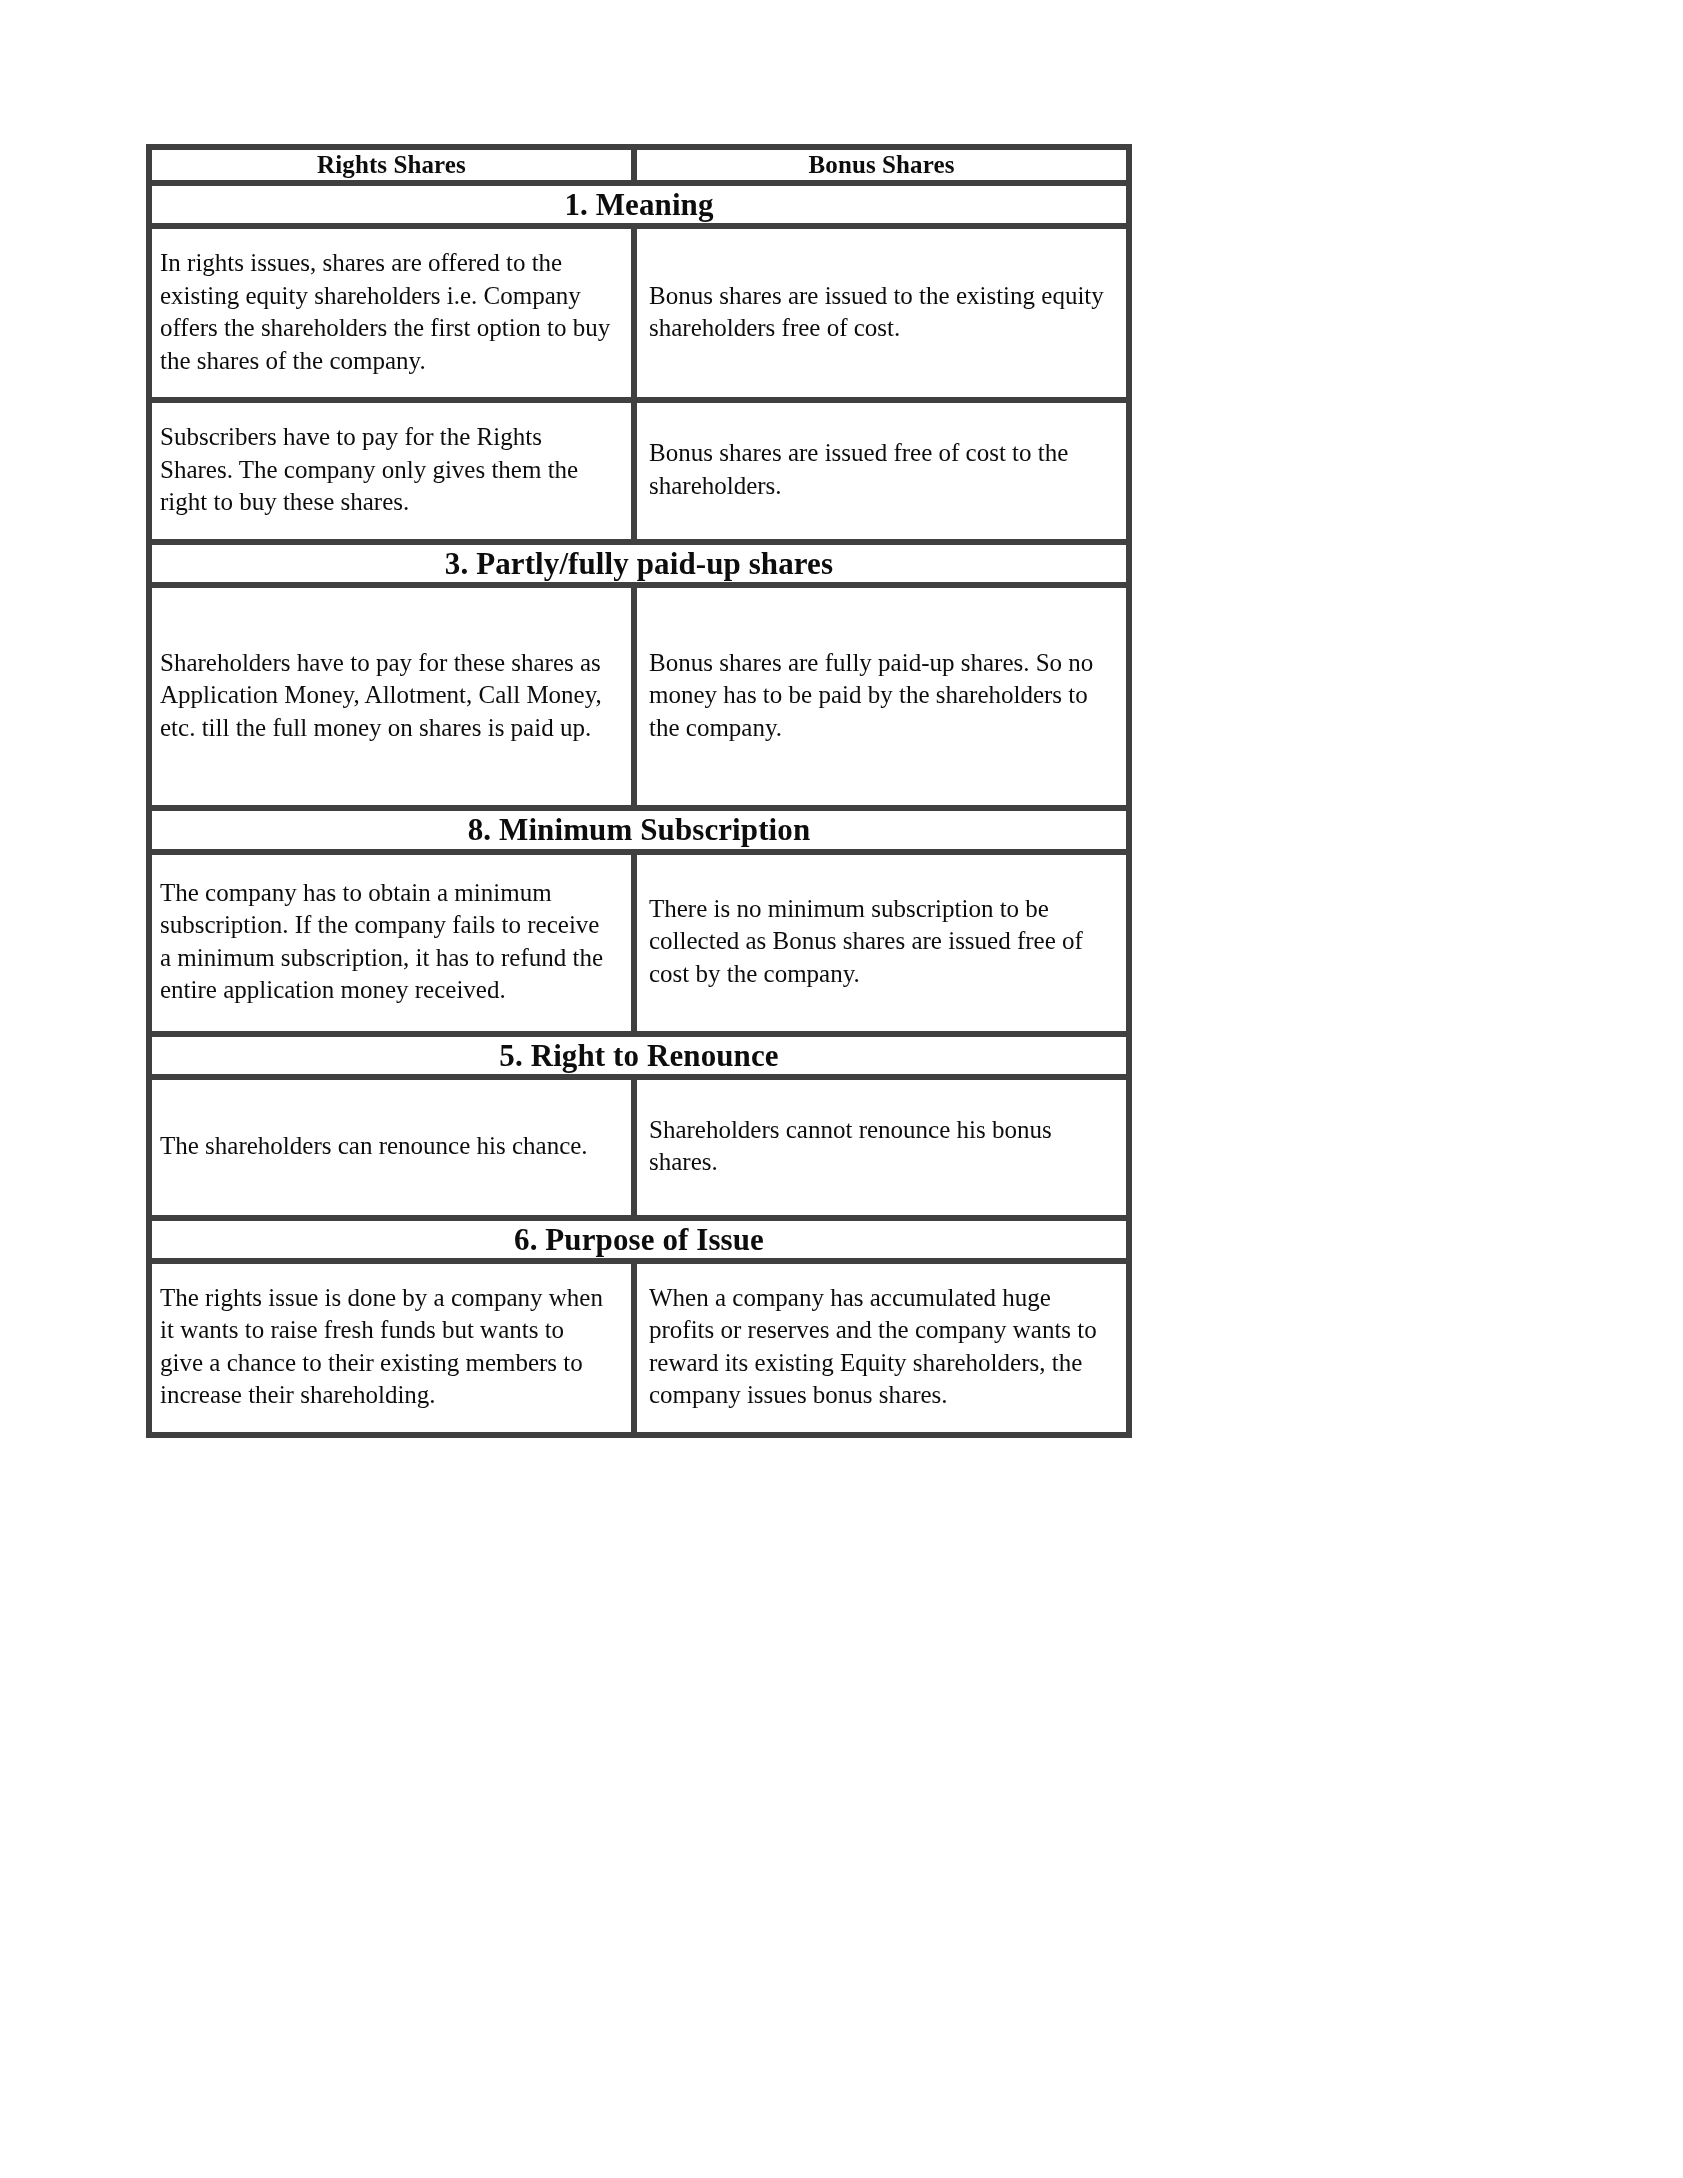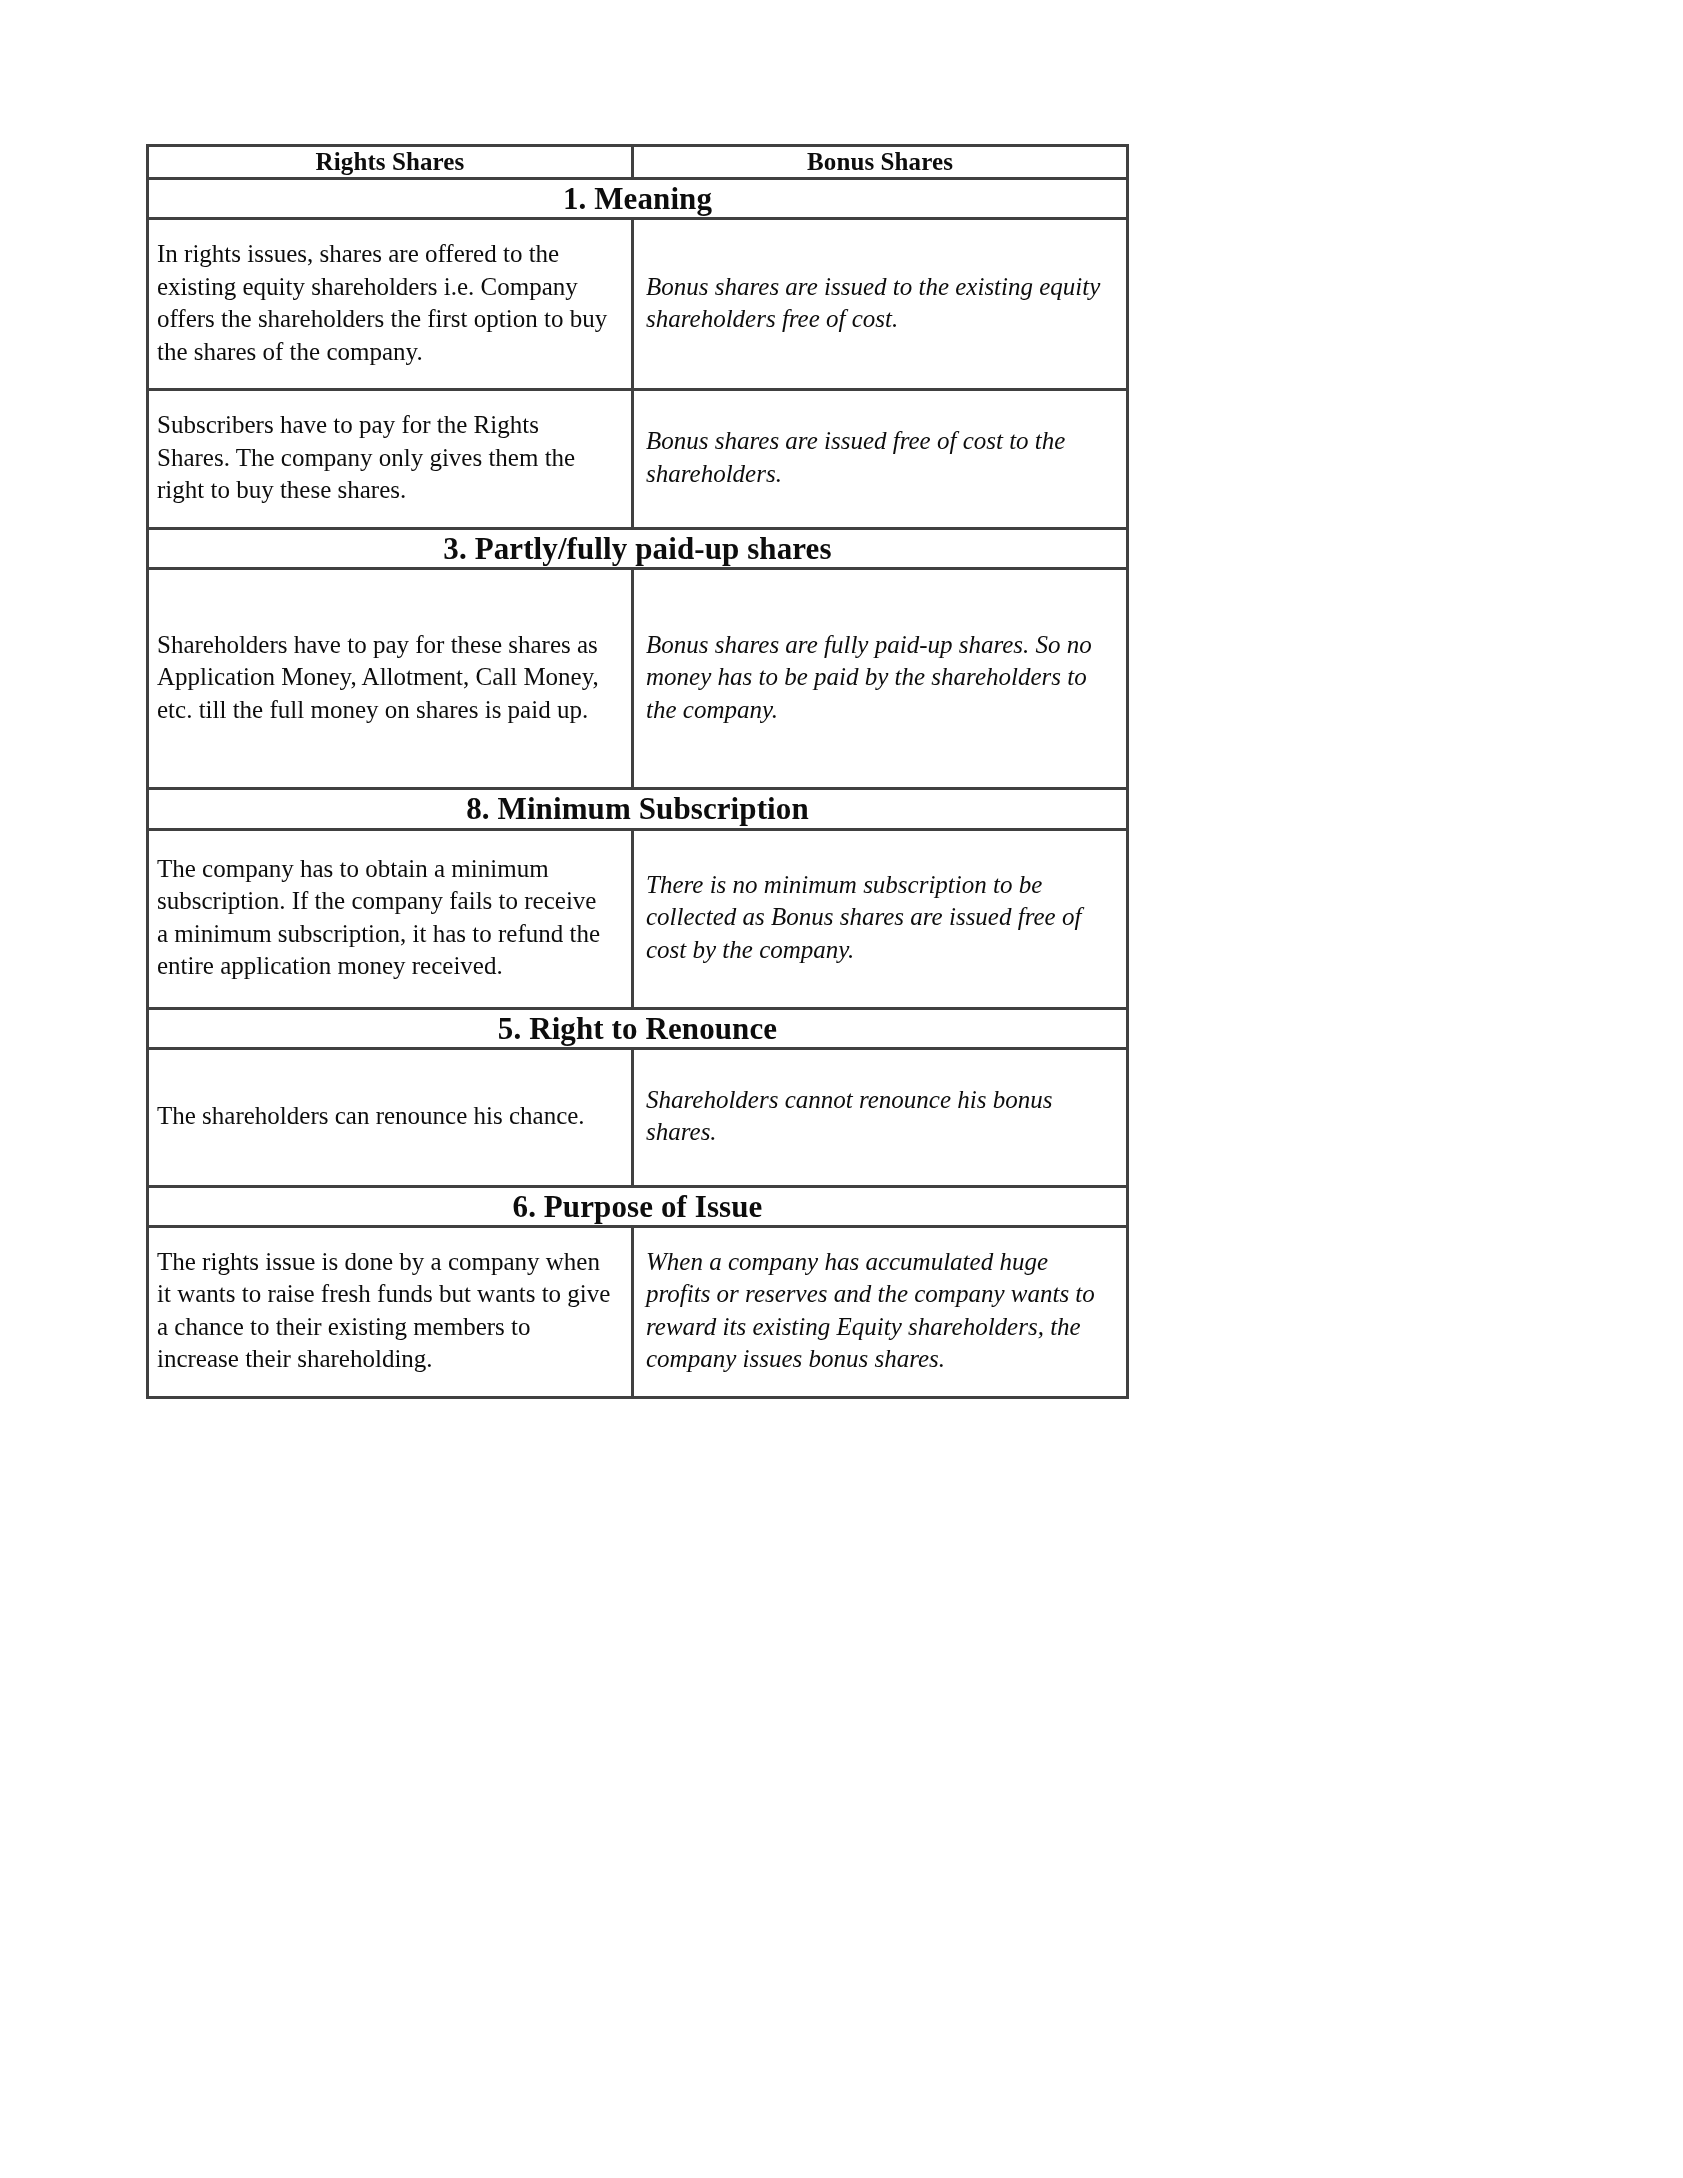--- a/index.html
+++ b/index.html
@@ -32,21 +32,21 @@
     width: 980px;
     border-collapse: collapse;
     table-layout: fixed;
     background: #ffffff;
   }
 
   .doc-table col.c-left  { width: 485px; }
   .doc-table col.c-right { width: 495px; }
 
   .doc-table td {
-    border: 3px solid #404040;
+    border: 6px solid #404040;
     vertical-align: middle;
     background: #ffffff;
     padding: 0;
   }
 
   
   .hdr-cell {
     text-align: center;
     font-weight: bold;
     font-size: 25px;
@@ -67,21 +67,21 @@
 
   
   .body-cell {
     font-size: 25px;
     line-height: 1.30;
     padding: 14px 16px 14px 10px;
     text-align: left;
     vertical-align: middle;
   }
   .body-cell.left-col  { padding-left: 8px;  padding-right: 18px; }
-  .body-cell.right-col { padding-left: 12px; padding-right: 14px; font-style: italic; }
+  .body-cell.right-col { padding-left: 12px; padding-right: 14px; }
 
   
   tr.row-tall td.body-cell { padding-top: 59px; padding-bottom: 61px; }
   tr.row-mid  td.body-cell { padding-top: 22px; padding-bottom: 24px; }
   tr.row-short td.body-cell { padding-top: 34px; padding-bottom: 36px; }
   tr.row-base td.body-cell { padding-top: 18px; padding-bottom: 20px; }
 </style>
 </head>
 <body>
 

